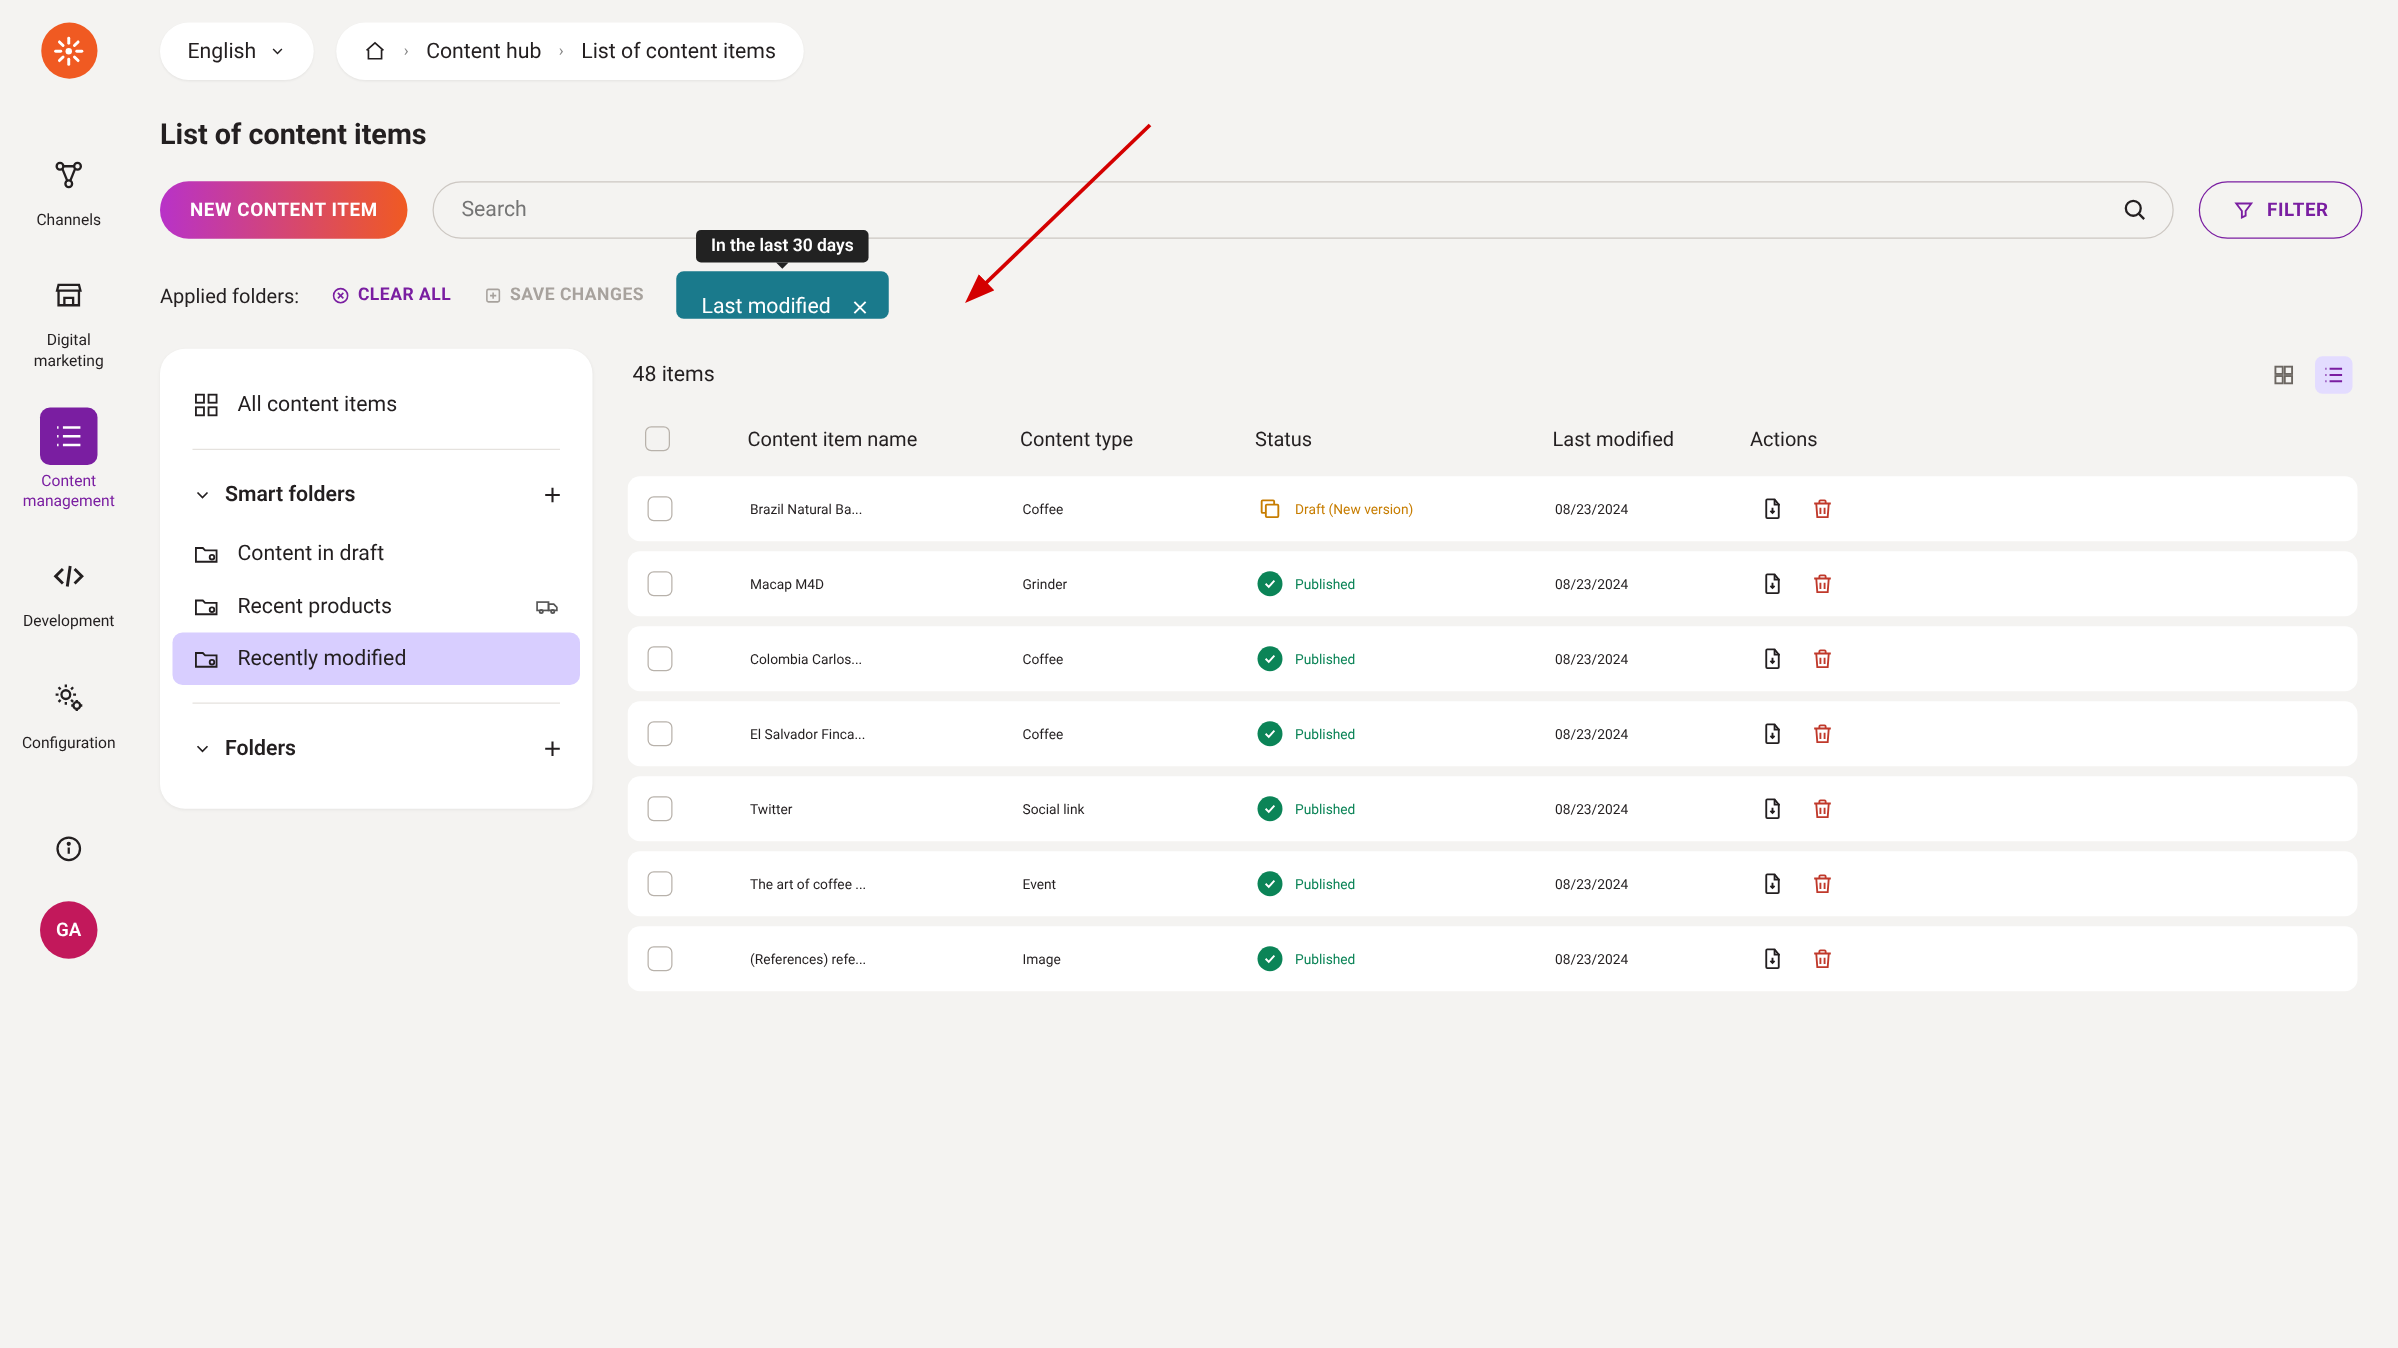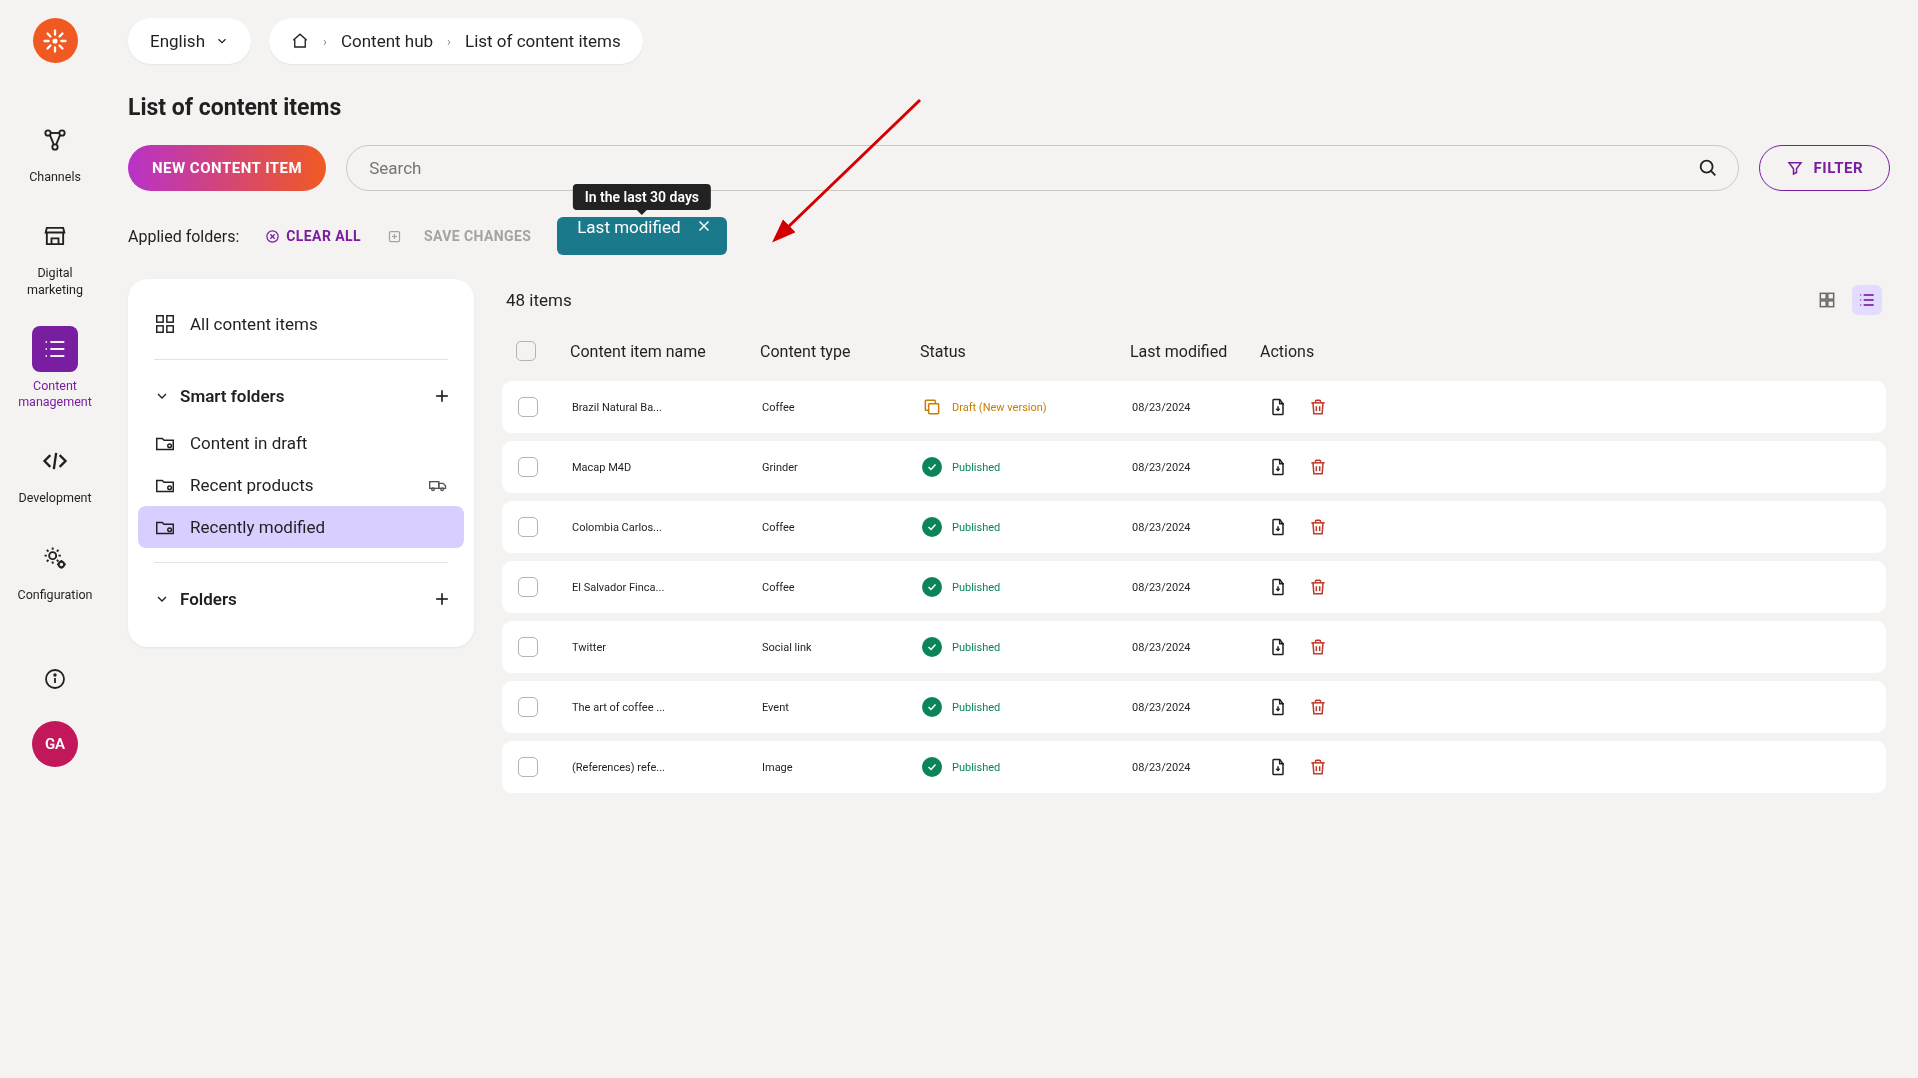--- a/index.html
+++ b/index.html
@@ -37,22 +37,22 @@
 .action-row { display:flex; align-items:center; gap: 20px; margin-top: 24px; }
 .new-btn { height: 46px; border-radius: 28px; background: linear-gradient(90deg,#b832c8,#f05a22); color:#fff; font-weight:700; font-size:15px; letter-spacing: .5px; padding: 0 24px; border:none; cursor:pointer;}
 .search-wrap { flex:1; position:relative; }
 .search-input { width:100%; height:46px; border:1px solid #ccc7c2; border-radius:28px; padding: 0 50px 0 22px; font-size:17px; background:#f4f3f1; outline:none;}
 .search-icon { position:absolute; right:20px; top:50%; transform:translateY(-50%); color:#231f20;}
 .filter-btn { height:46px; border:1.5px solid #7a1ea1; border-radius:28px; background:transparent; color:#7a1ea1; font-weight:700; font-size:15px; display:flex; align-items:center; gap:10px; padding:0 26px; cursor:pointer; letter-spacing:.5px;}
 
 
 .filters-row { display:flex; align-items:center; gap: 26px; margin-top: 26px; font-size:16px;}
 .clear-all { color:#7a1ea1; font-weight:700; font-size:14px; display:flex; align-items:center; gap:6px; cursor:pointer; letter-spacing:.4px;}
-.save-changes { color:#a7a29d; font-weight:700; font-size:14px; display:flex; align-items:center; gap:22px; cursor:not-allowed; letter-spacing:.4px;}
-.filter-chip { background:#1a7a8c; color:#fff; border-radius:6px; height:38px; display:flex; align-items:flex-start; gap:14px; padding:0 14px 0 20px; font-size:17px; cursor:pointer; position:relative;}
+.save-changes { color:#a7a29d; font-weight:700; font-size:14px; display:flex; align-items:center; gap:6px; cursor:not-allowed; letter-spacing:.4px;}
+.filter-chip { background:#1a7a8c; color:#fff; border-radius:6px; height:38px; display:flex; align-items:flex-end; gap:14px; padding:0 14px 0 20px; font-size:17px; cursor:pointer; position:relative;}
 .filter-chip .x { cursor:pointer; font-size:18px;}
 .tooltip { position:absolute; bottom: calc(100% + 7px); left:50%; transform:translateX(-50%); background:#222; color:#fff; font-size:14px; font-weight:600; padding:5px 12px; border-radius:4px; white-space:nowrap;}
 .tooltip:after { content:''; position:absolute; top:100%; left:50%; transform:translateX(-50%); border:5px solid transparent; border-top-color:#222;}
 
 
 .content-area { display:flex; gap: 28px; margin-top: 24px; flex:1; min-height:0;}
 
 
 .side-panel { width: 346px; background:#fff; border-radius:20px; padding: 22px 0; box-shadow: 0 1px 3px rgba(0,0,0,.06); align-self:flex-start;}
 .side-row { display:flex; align-items:center; gap:14px; padding: 10px 26px; font-size:17px;}
@@ -70,21 +70,21 @@
 
 
 .list-wrap { flex:1; display:flex; flex-direction:column; min-width:0;}
 .list-top { display:flex; align-items:center; justify-content:space-between; padding: 6px 8px 14px 4px;}
 .list-count { font-size:17px; }
 .view-toggle { display:flex; gap:10px; align-items:center;}
 .view-btn { width:30px; height:30px; display:flex; align-items:center; justify-content:center; border-radius:6px; cursor:pointer; color:#6b6661;}
 .view-btn.active { background:#e3dcff; color:#7a1ea1;}
 
 .table { display:flex; flex-direction:column; gap:8px; overflow:auto; padding-right:4px; padding-bottom: 30px;}
-.thead, .trow { display:grid; grid-template-columns: 54px 190px 160px 210px 130px 120px; align-items:center; }
+.thead, .trow { display:grid; grid-template-columns: 54px 190px 160px 210px 130px 120px; align-items:center;gap:28px; }
 .thead { color:#231f20; font-size:16px; padding: 12px 14px; border-radius:8px; }
 .thead .th { font-weight:400; }
 .trow { background:#fff; border-radius:10px; padding: 16px; font-size:11px;}
 .checkbox { width:20px; height:20px; border:1.5px solid #b8b2ab; border-radius:5px; cursor:pointer;}
 .cell-name { white-space:nowrap; overflow:hidden; text-overflow:ellipsis; padding-right:16px;}
 .status { display:flex; align-items:center; gap:10px;}
 .status.published { color:#0b8457;}
 .status.draft { color:#c77d00;}
 .status-icon.pub { width:20px; height:20px; border-radius:50%; background:#0b8457; display:flex; align-items:center; justify-content:center;}
 .status-icon.pub svg{ width:12px; height:12px; color:#fff;}

